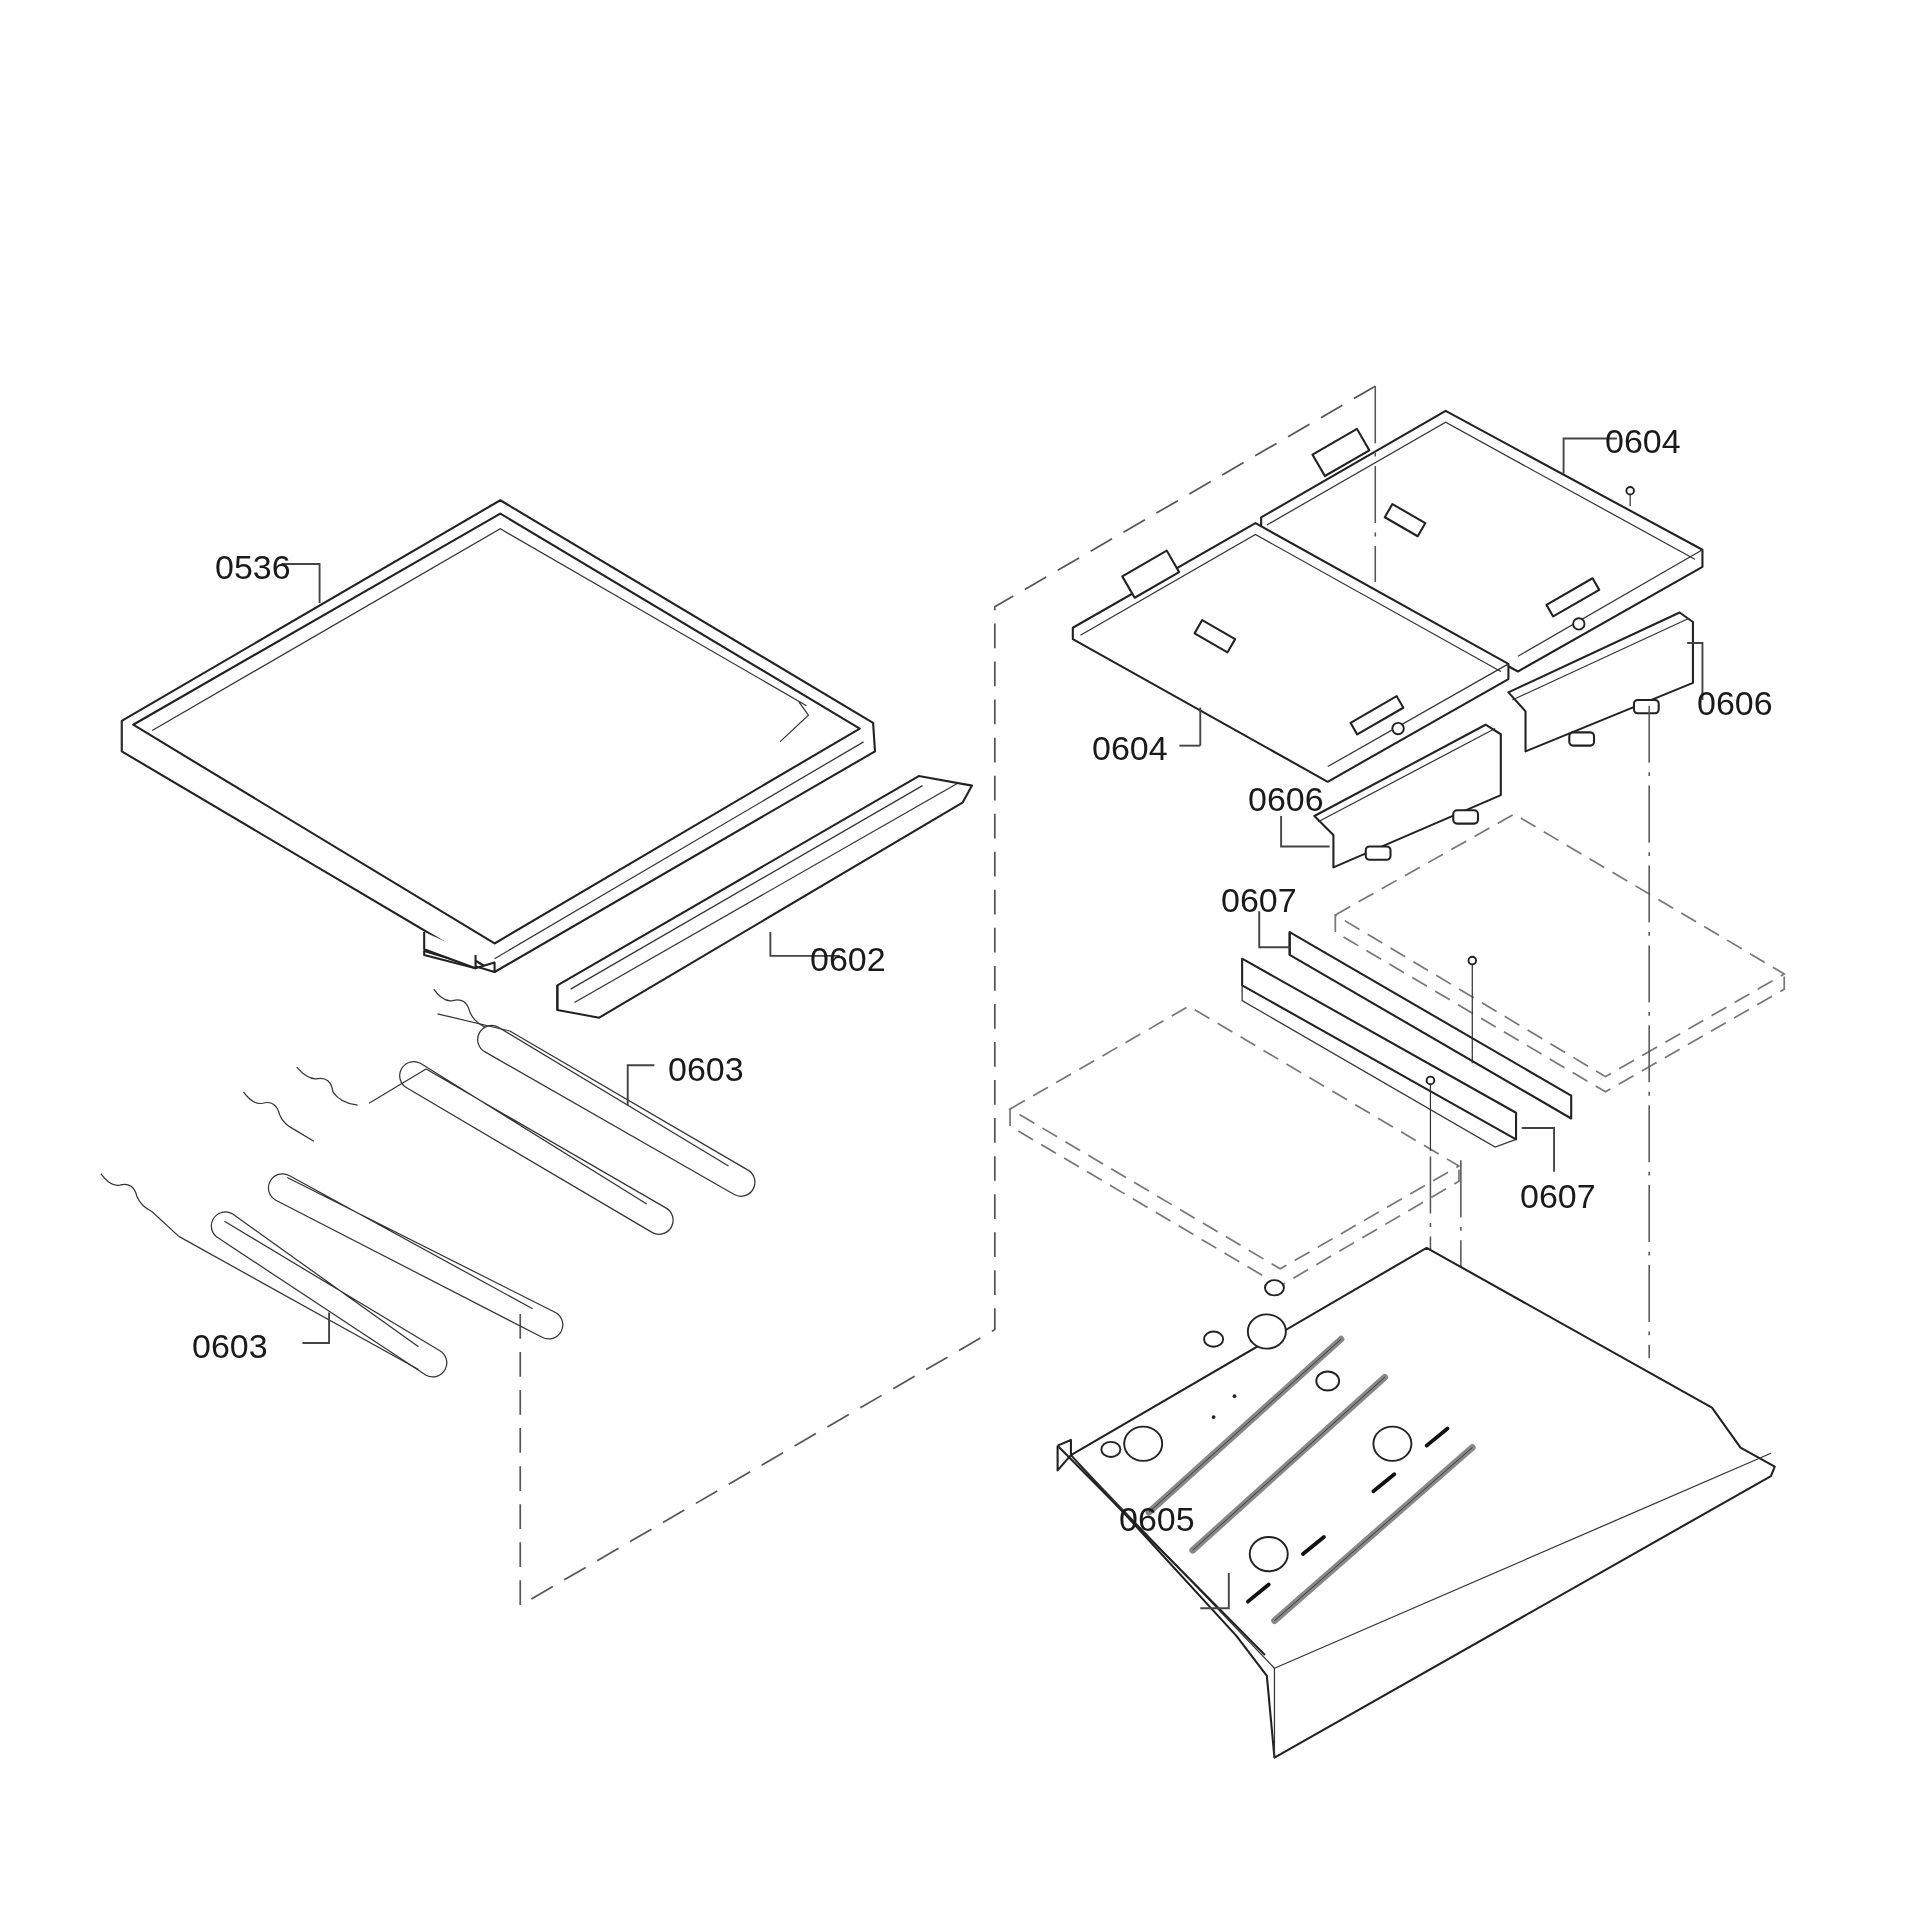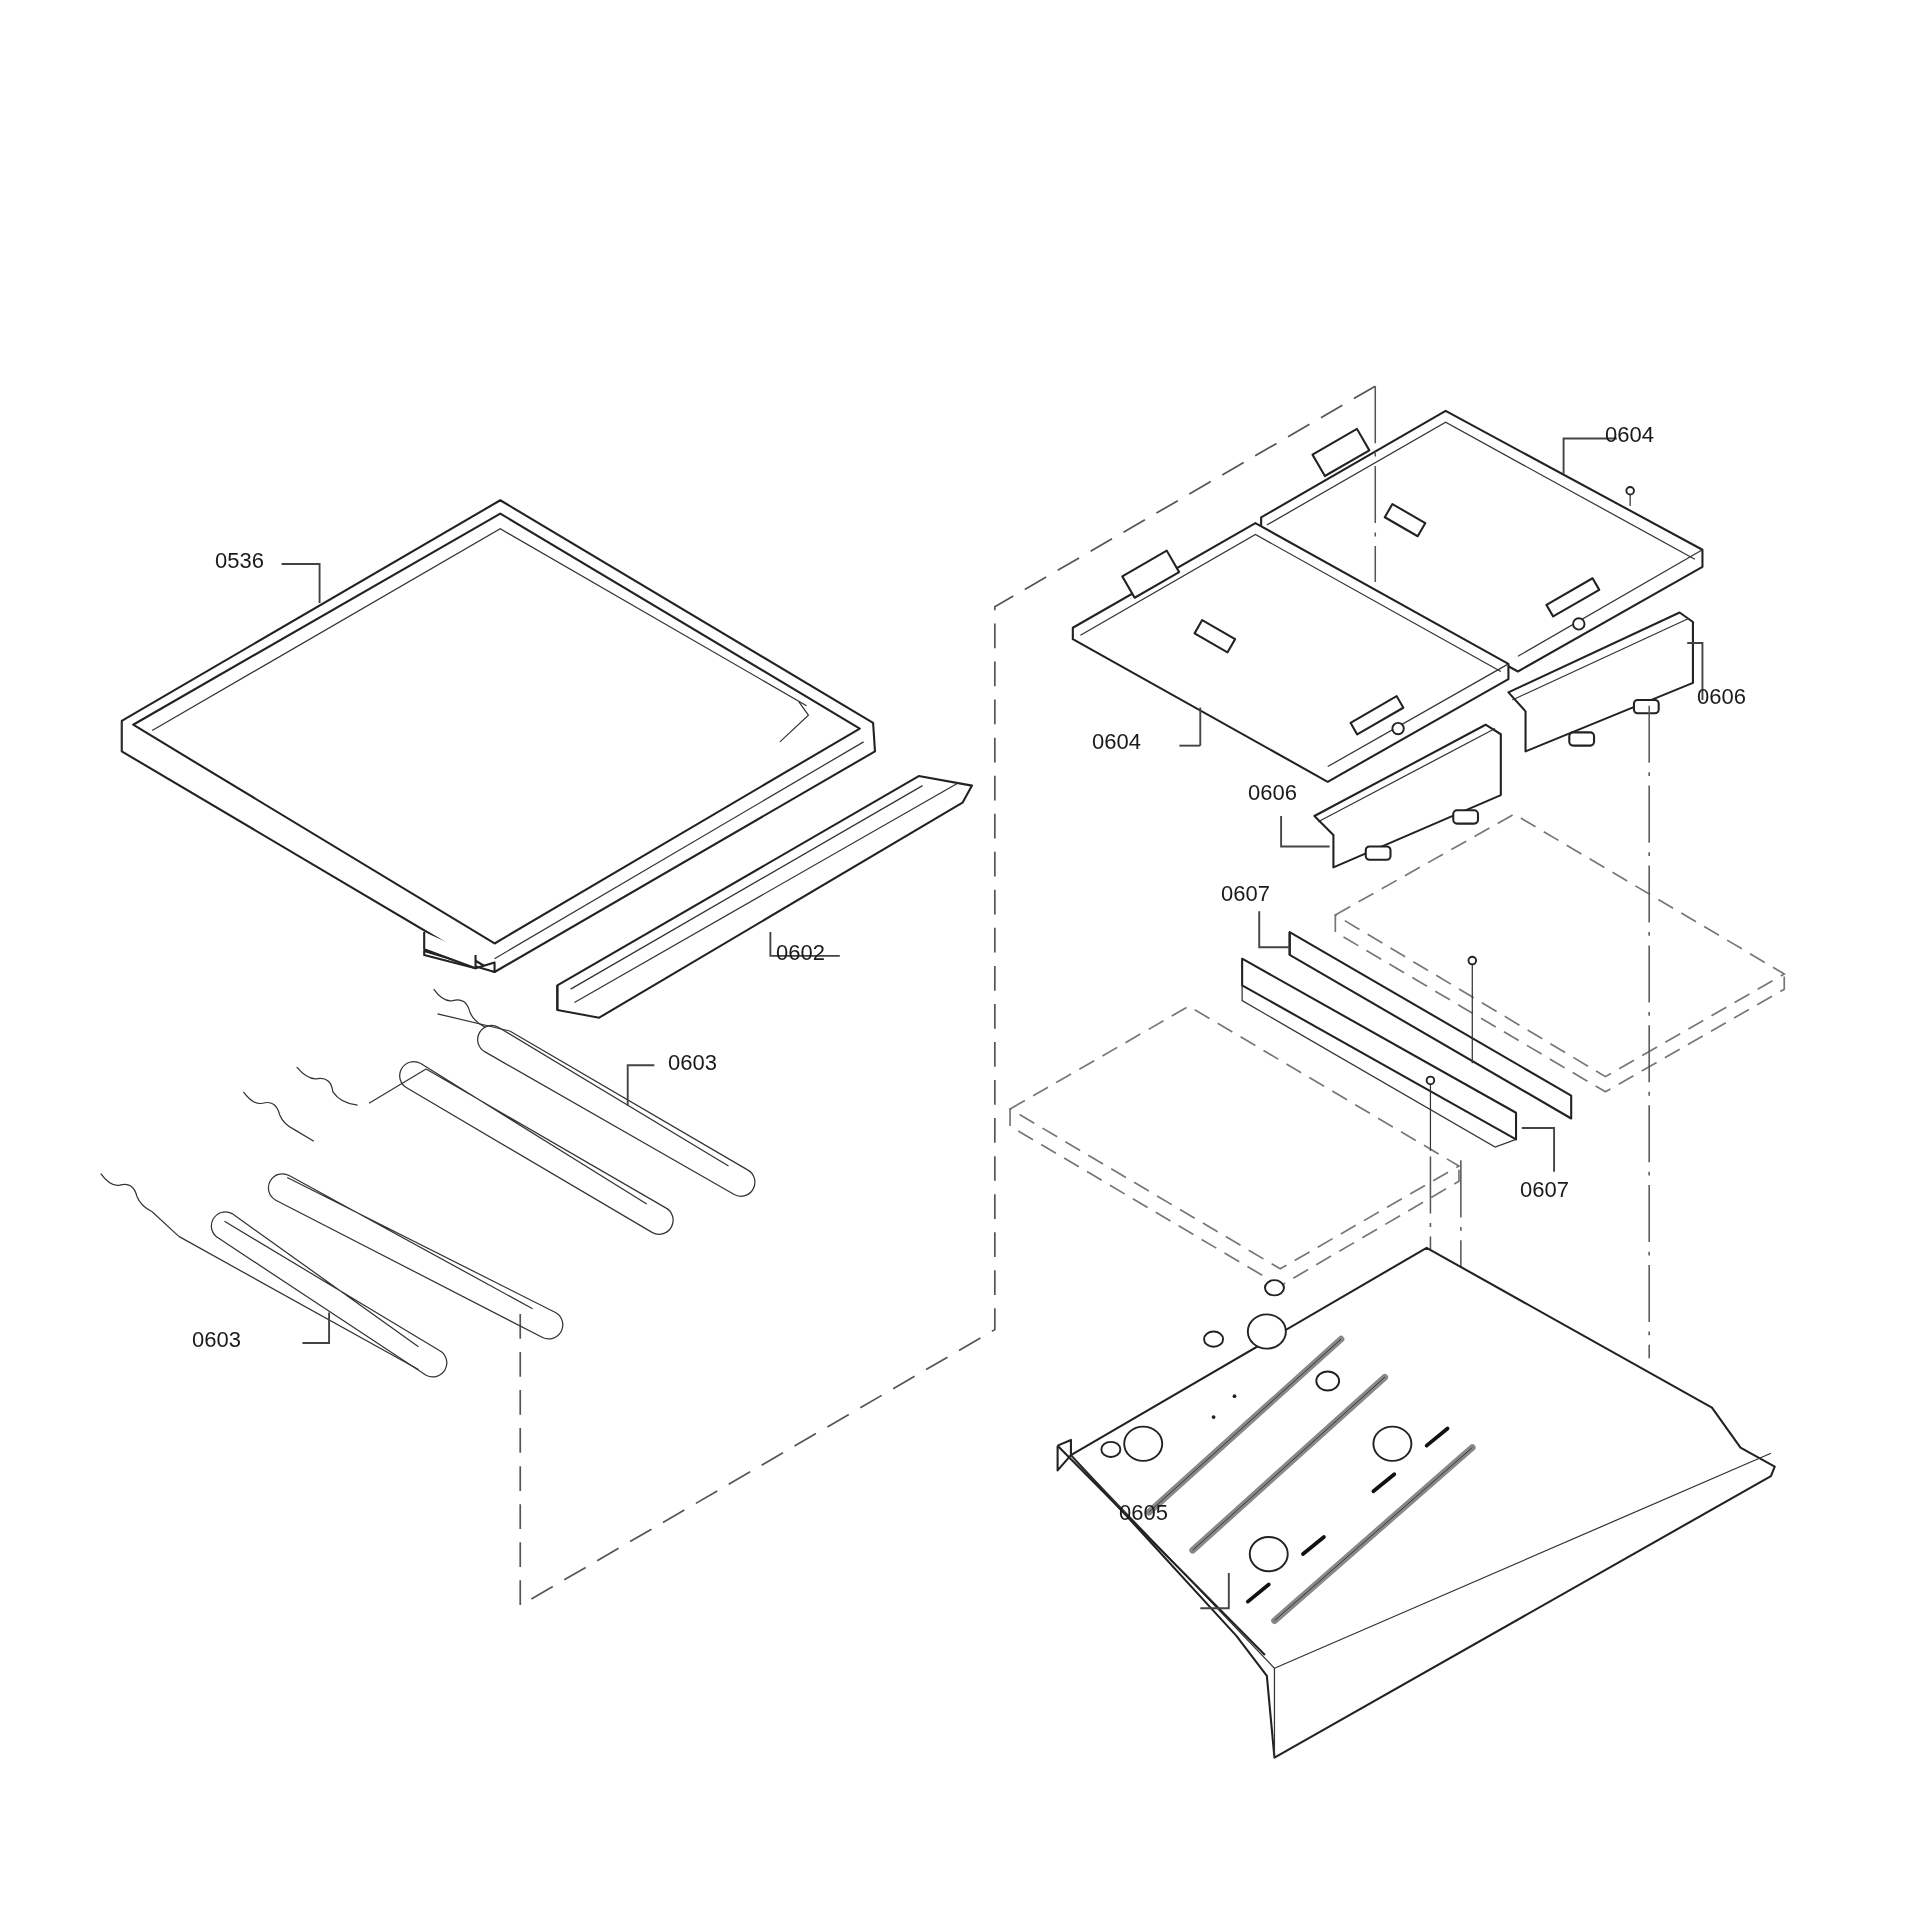--- a/index.html
+++ b/index.html
@@ -1,18 +1,18 @@
 <!DOCTYPE html>
 <html style="font-size:15px"><head>
 <meta charset="utf-8">
 <style>
   html,body{margin:0;padding:0;background:#ffffff;}
   .canvas{position:relative;width:1925px;height:1925px;background:#ffffff;overflow:hidden;}
   svg{position:absolute;left:0;top:0;}
-  .lbl{position:absolute;font-family:"Liberation Sans",sans-serif;font-size:22px;color:#1a1a1a;line-height:1;white-space:nowrap;}
+  .lbl{position:absolute;font-family:"Liberation Sans",sans-serif;font-size:34px;color:#1a1a1a;line-height:1;white-space:nowrap;}
   .part{stroke:#222;stroke-width:2.2;fill:#fff;stroke-linejoin:round;}
   .thin{stroke:#333;stroke-width:1.3;fill:none;}
   .lead{stroke:#444;stroke-width:2;fill:none;}
   .dash{stroke:#555;stroke-width:1.8;fill:none;stroke-dasharray:26 14;}
   .ghost{stroke:#777;stroke-width:1.8;fill:none;stroke-dasharray:18 10;}
   .axis{stroke:#555;stroke-width:1.6;fill:none;stroke-dasharray:60 10 4 10;}
   .rib{stroke:#888;stroke-width:7;stroke-linecap:round;fill:none;}
   .ribc{stroke:#333;stroke-width:1;fill:none;}
   .slot{stroke:#111;stroke-width:4;stroke-linecap:round;}
   .hole{stroke:#222;stroke-width:2;fill:#fff;}
@@ -166,21 +166,21 @@
     <polyline class="lead" points="1240,784 1262,784"></polyline>
     <polyline class="lead" points="1790,736 1790,676 1774,676"></polyline>
     <polyline class="lead" points="1347,858 1347,890 1398,890"></polyline>
     <polyline class="lead" points="1324,958 1324,996 1356,996"></polyline>
     <polyline class="lead" points="1634,1232 1634,1186 1600,1186"></polyline>
     <polyline class="lead" points="1262,1691 1292,1691 1292,1654"></polyline>
   </g>
 </svg>
 
 <span class="lbl" style="left:215px;top:550px;">0536</span>
-<span class="lbl" style="left:776px;top:942px;">0602</span>
+<span class="lbl" style="left:810px;top:942px;">0602</span>
 <span class="lbl" style="left:668px;top:1052px;">0603</span>
 <span class="lbl" style="left:192px;top:1329px;">0603</span>
 <span class="lbl" style="left:1605px;top:424px;">0604</span>
 <span class="lbl" style="left:1092px;top:731px;">0604</span>
 <span class="lbl" style="left:1697px;top:686px;">0606</span>
 <span class="lbl" style="left:1248px;top:782px;">0606</span>
 <span class="lbl" style="left:1221px;top:883px;">0607</span>
 <span class="lbl" style="left:1520px;top:1179px;">0607</span>
 <span class="lbl" style="left:1119px;top:1502px;">0605</span>
 

